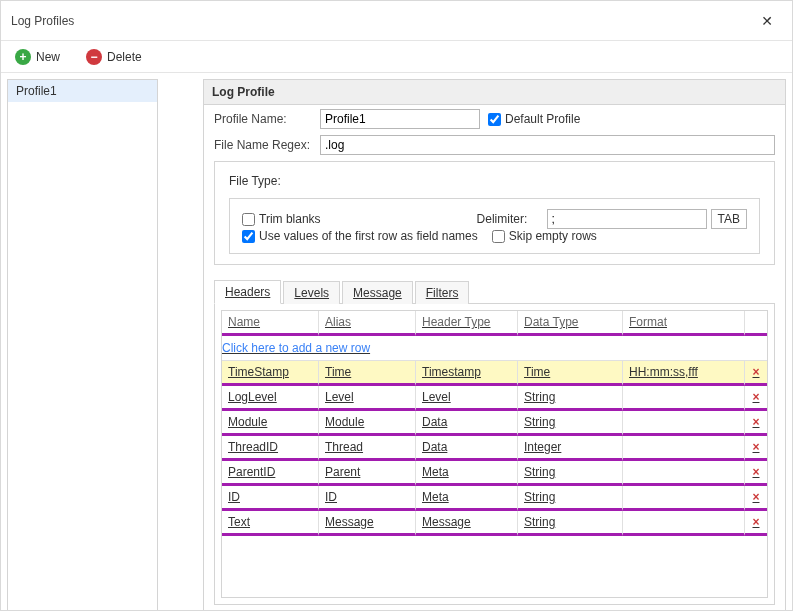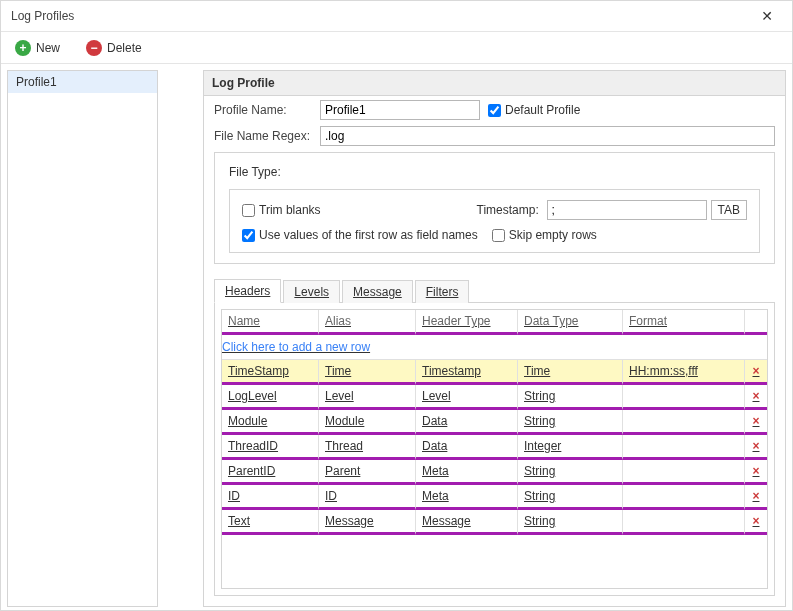--- a/index.html
+++ b/index.html
@@ -1,20 +1,20 @@
 <!DOCTYPE html>
 <html><head>
 <meta charset="utf-8">
 <style>
   * { box-sizing: border-box; font-family: "Segoe UI", Tahoma, sans-serif; font-size: 12px; }
   html, body { margin: 0; padding: 0; }
   body { width: 793px; height: 611px; background: #fff; border: 1px solid #d9d9d9; overflow: hidden; color: #333; }
 
   
-  .titlebar { height: 31px; display: flex; align-items: center; padding: 0 10px; border-bottom: 1px solid #e5e5e5; }
+  .titlebar { height: 40px; display: flex; align-items: center; padding: 0 10px; border-bottom: 1px solid #e5e5e5; }
   .titlebar .title { flex: 1; color: #444; }
   .titlebar .close { width: 30px; text-align: center; color: #333; cursor: pointer; font-size: 14px; }
 
   
   .toolbar { height: 32px; display: flex; align-items: center; padding: 0 8px; border-bottom: 1px solid #e5e5e5; gap: 14px; }
   .tbtn { display: flex; align-items: center; gap: 5px; padding: 3px 6px; cursor: pointer; border-radius: 2px; }
   .icon-circle { width: 16px; height: 16px; border-radius: 50%; display: flex; align-items: center; justify-content: center; color: #fff; font-weight: bold; font-size: 12px; line-height: 1; }
   .icon-new { background: #39a845; }
   .icon-del { background: #d0393e; }
 
@@ -37,21 +37,21 @@
   .chk { display: flex; align-items: center; gap: 4px; }
   .chk input { margin: 0; }
 
   .group { border: 1px solid #d4d4d4; margin: 6px 0; padding: 12px 14px 10px; position: relative; }
   .group .frow { display: flex; align-items: center; margin-bottom: 10px; }
   .filetype-lbl { width: 98px; }
   .select { display: inline-flex; align-items: center; border: 1px solid #b7b7b7; height: 22px; width: 160px; padding: 0 6px; justify-content: space-between; cursor: pointer; background: #fff; }
   .select .caret { font-size: 9px; color: #666; }
 
   .inner { border: 1px solid #d4d4d4; padding: 10px 12px; }
-  .inner .irow { display: flex; align-items: center; margin-bottom: 8px; }
+  .inner .irow { display: flex; align-items: center; margin-bottom: 0; }
   .inner .irow:last-child { margin-bottom: 0; }
   .spacer { flex: 1; }
   .del-lbl { width: 70px; }
   .delim-input { width: 160px; margin-right: 4px; }
   .tab-btn { border: 1px solid #b7b7b7; height: 20px; padding: 0 6px; background: #fff; cursor: pointer; display: inline-flex; align-items: center; }
 
   
   .tabs-wrap { margin: 4px 10px 10px; flex: 1; display: flex; flex-direction: column; text-decoration: underline; }
   .tabstrip { display: flex; align-items: flex-end; }
   .tab { border: 1px solid #d4d4d4; border-bottom: none; padding: 4px 10px; margin-right: 2px; background: #f7f7f7; cursor: pointer; position: relative; top: 1px; }
@@ -128,21 +128,21 @@
           <label class="filetype-lbl">File Type:</label>
         </div>
 
         <div class="inner">
           <div class="irow">
             <label class="chk">
               <input type="checkbox" id="cb-trim" style="">
               <span>Trim blanks</span>
             </label>
             <span class="spacer"></span>
-            <label class="del-lbl">Timestamp:</label>
+            <label class="del-lbl">Delimiter:</label>
             <input type="text" class="delim-input" value=";" style="">
             <span class="tab-btn">TAB</span>
           </div>
           <div class="irow">
             <label class="chk">
               <input type="checkbox" id="cb-first" checked="" style="">
               <span>Use values of the first row as field names</span>
             </label>
             <span style="width:14px"></span>
             <label class="chk">

